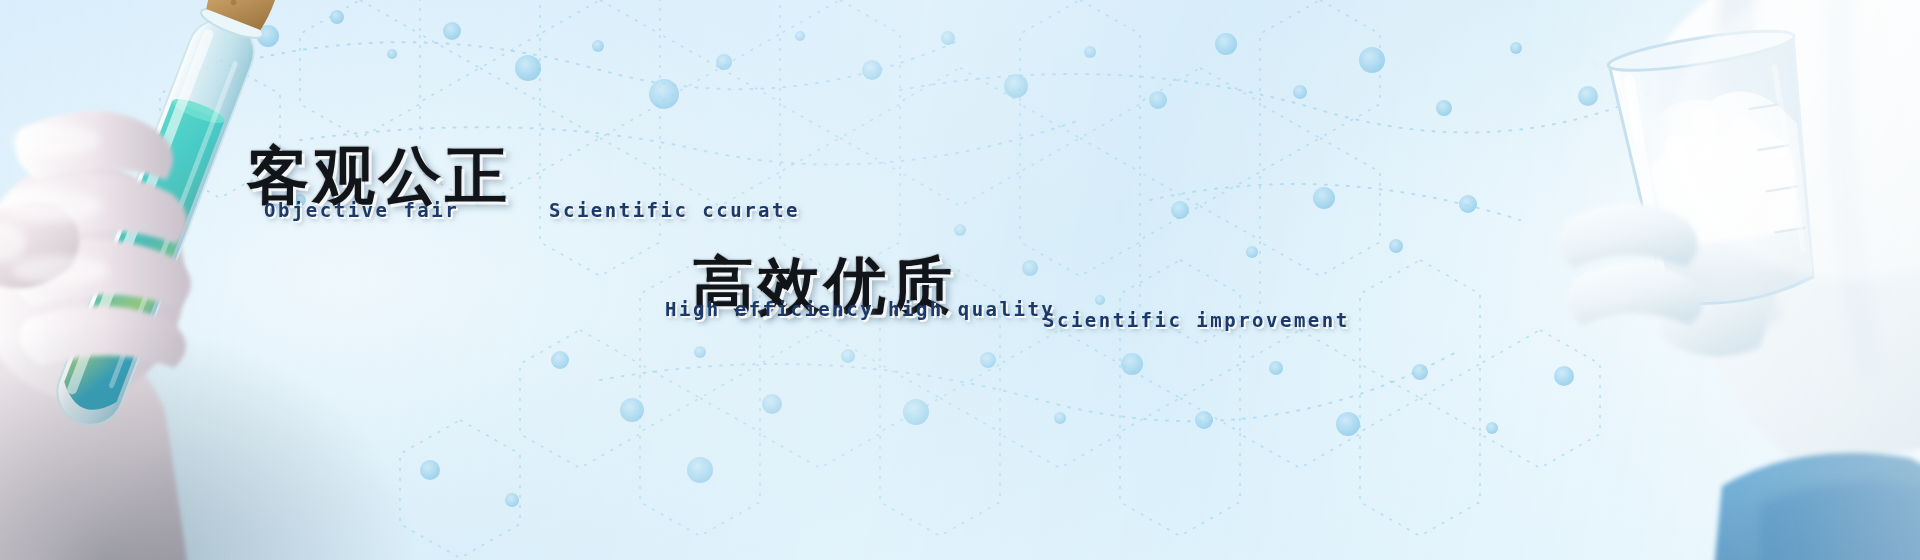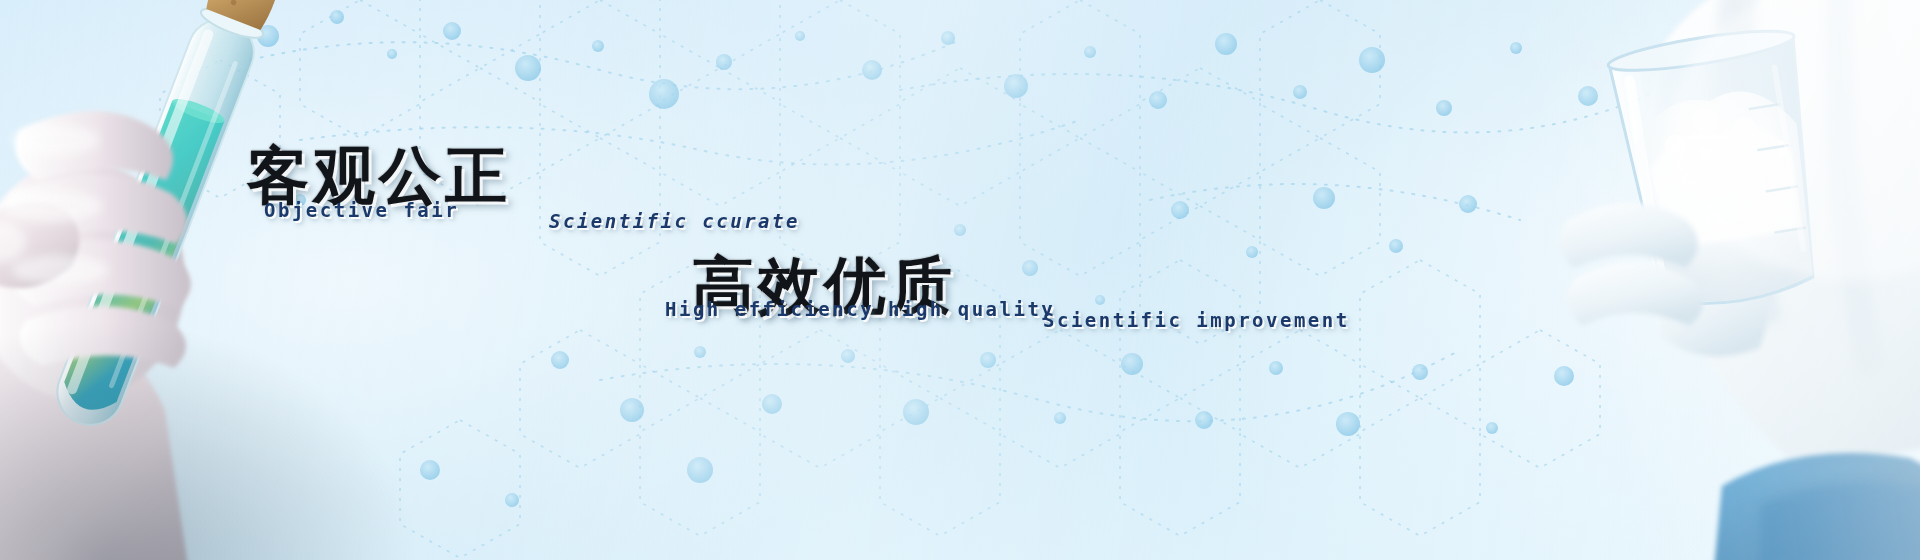--- a/index.html
+++ b/index.html
@@ -77,21 +77,21 @@
     white-space:nowrap;
     text-shadow:
        2px 2px 0 rgba(255,255,255,0.9),
        3px 3px 5px rgba(100,130,150,0.55);
   }
 
   
   #cn1 { left:247px; top:134px; }
   #en1 { left:264px; top:199px; }
   #cn2 { left:556px; top:134px; }
-  #en2 { left:549px; top:210px;font-style:italic; }
+  #en2 { left:549px; top:199px; }
   
   #cn3 { left:692px; top:244px; }
   #cn4 { left:1077px; top:244px; }
   #en3 { left:665px; top:298px; }
   #en4 { left:1043px; top:309px; }
 
   
   .glove-shadow {
     position:absolute; left:0; bottom:0;
     width:420px; height:240px;

